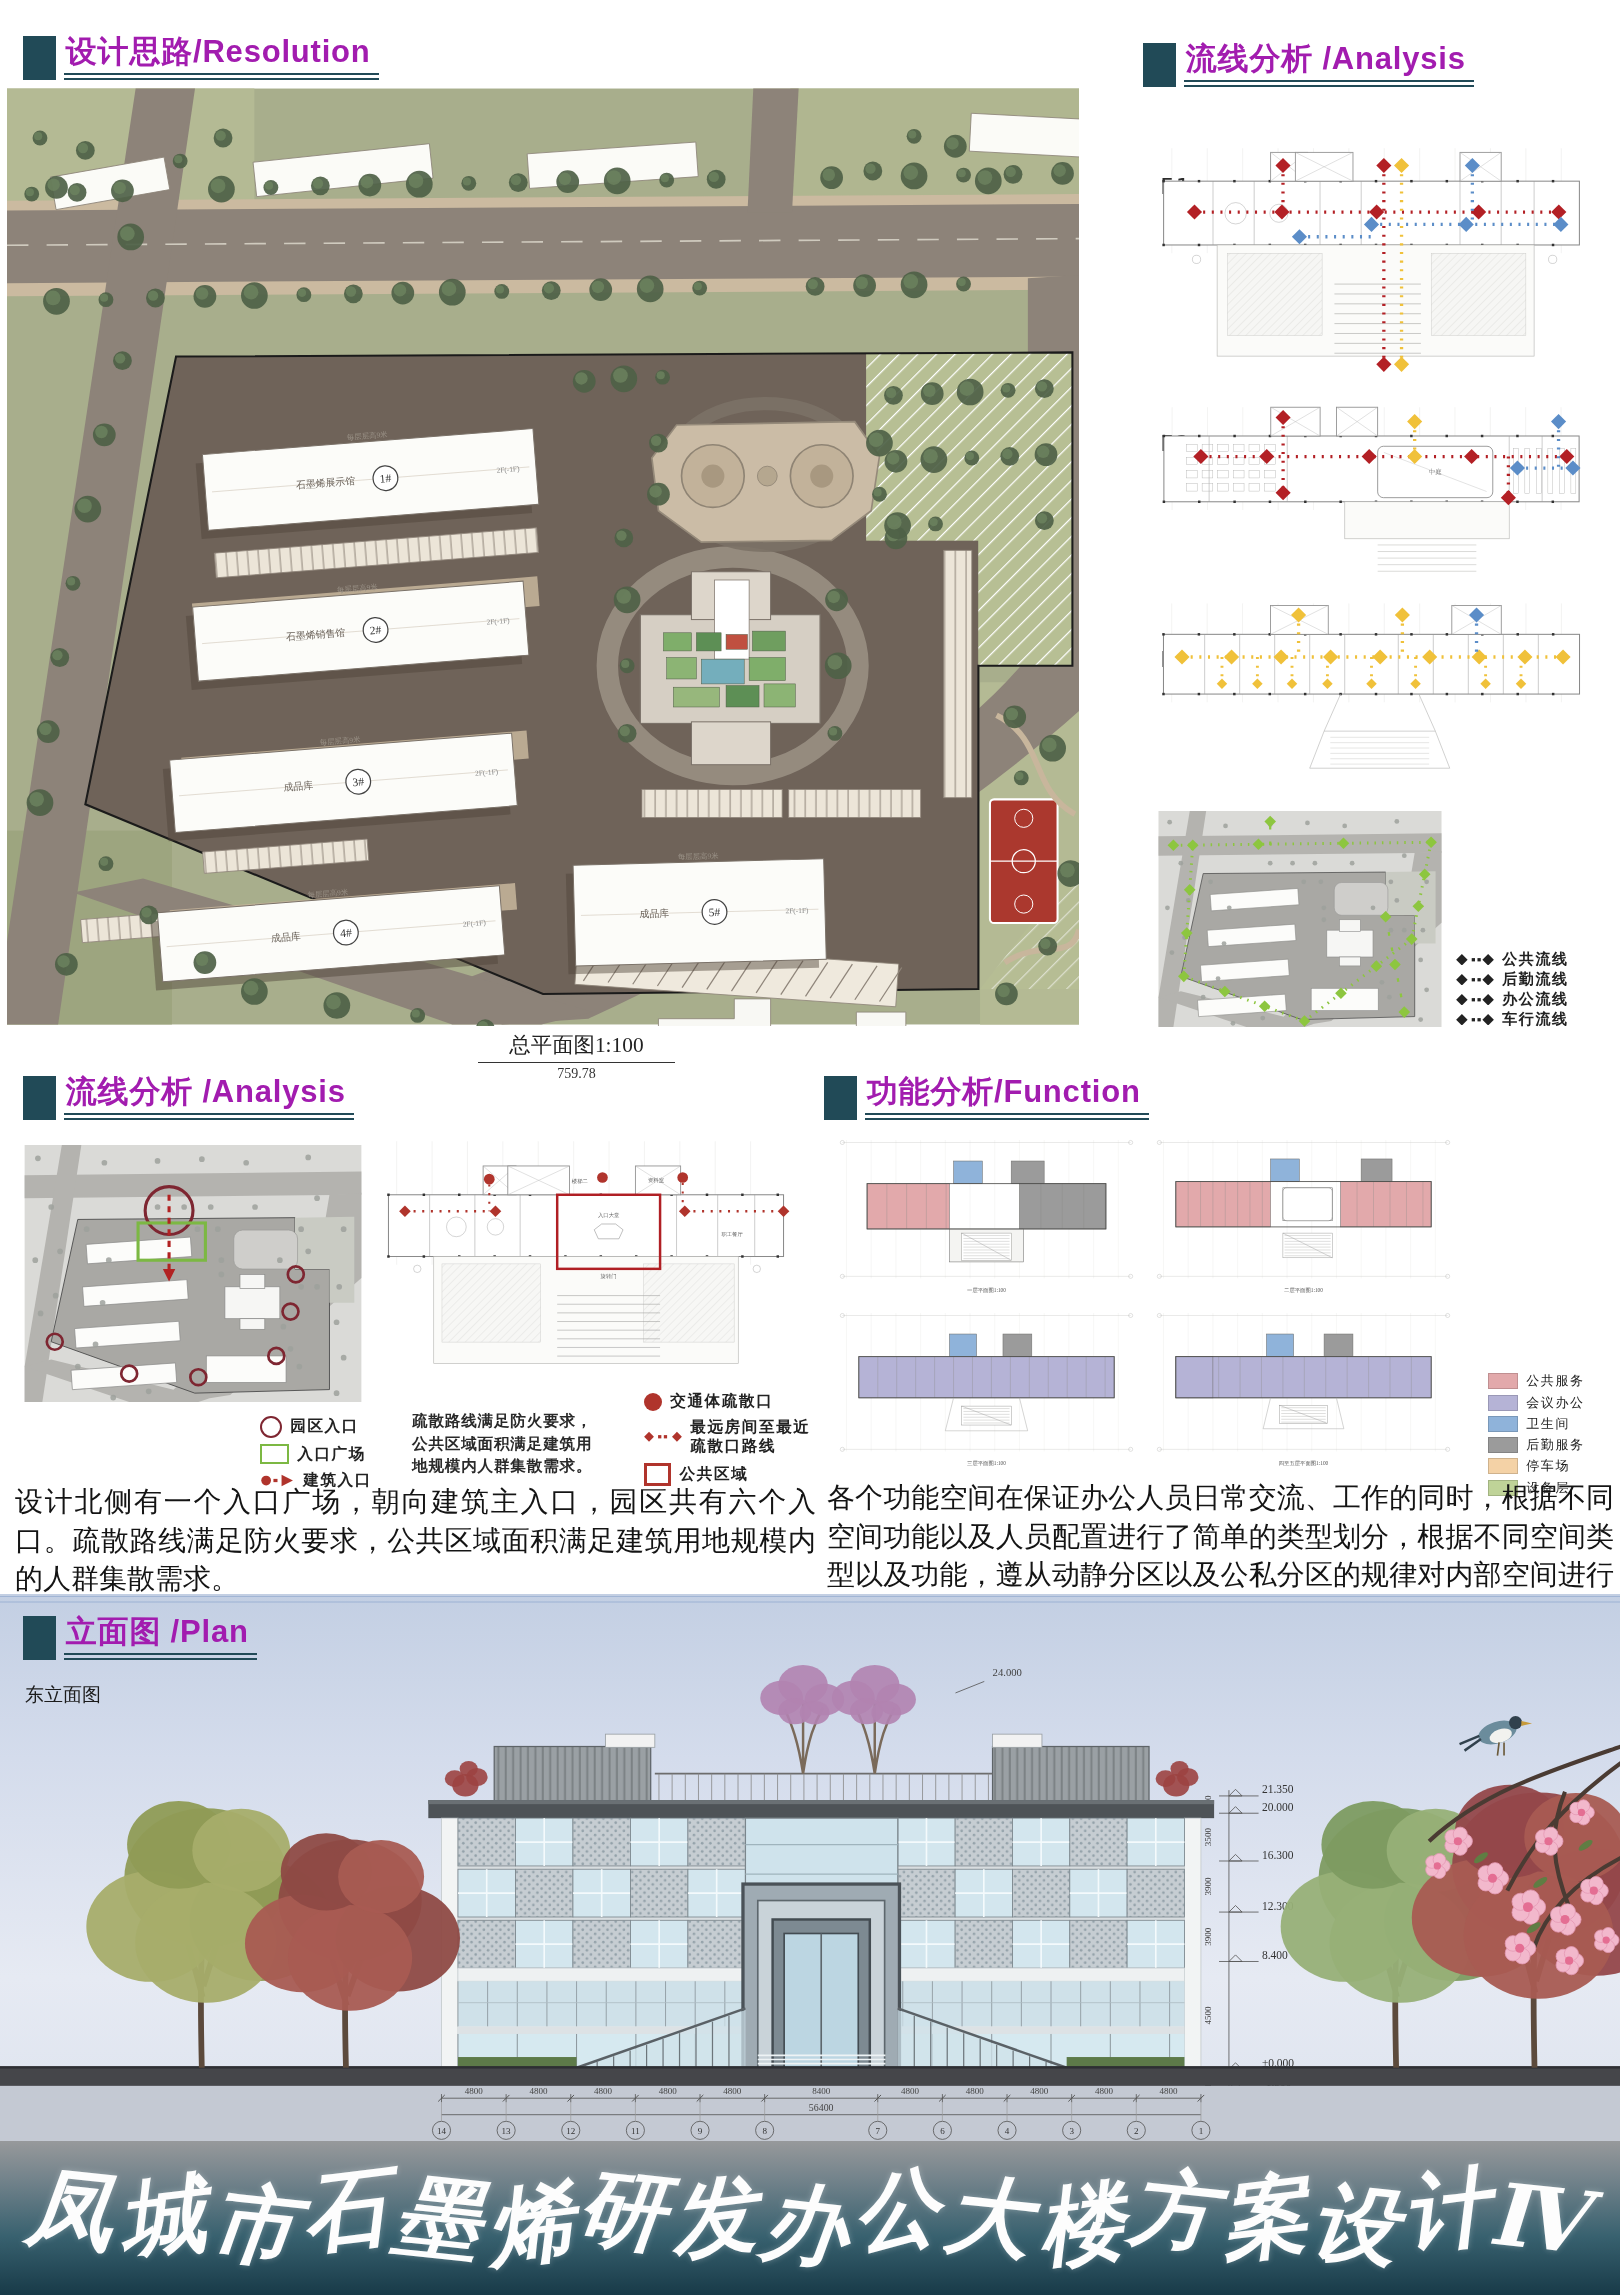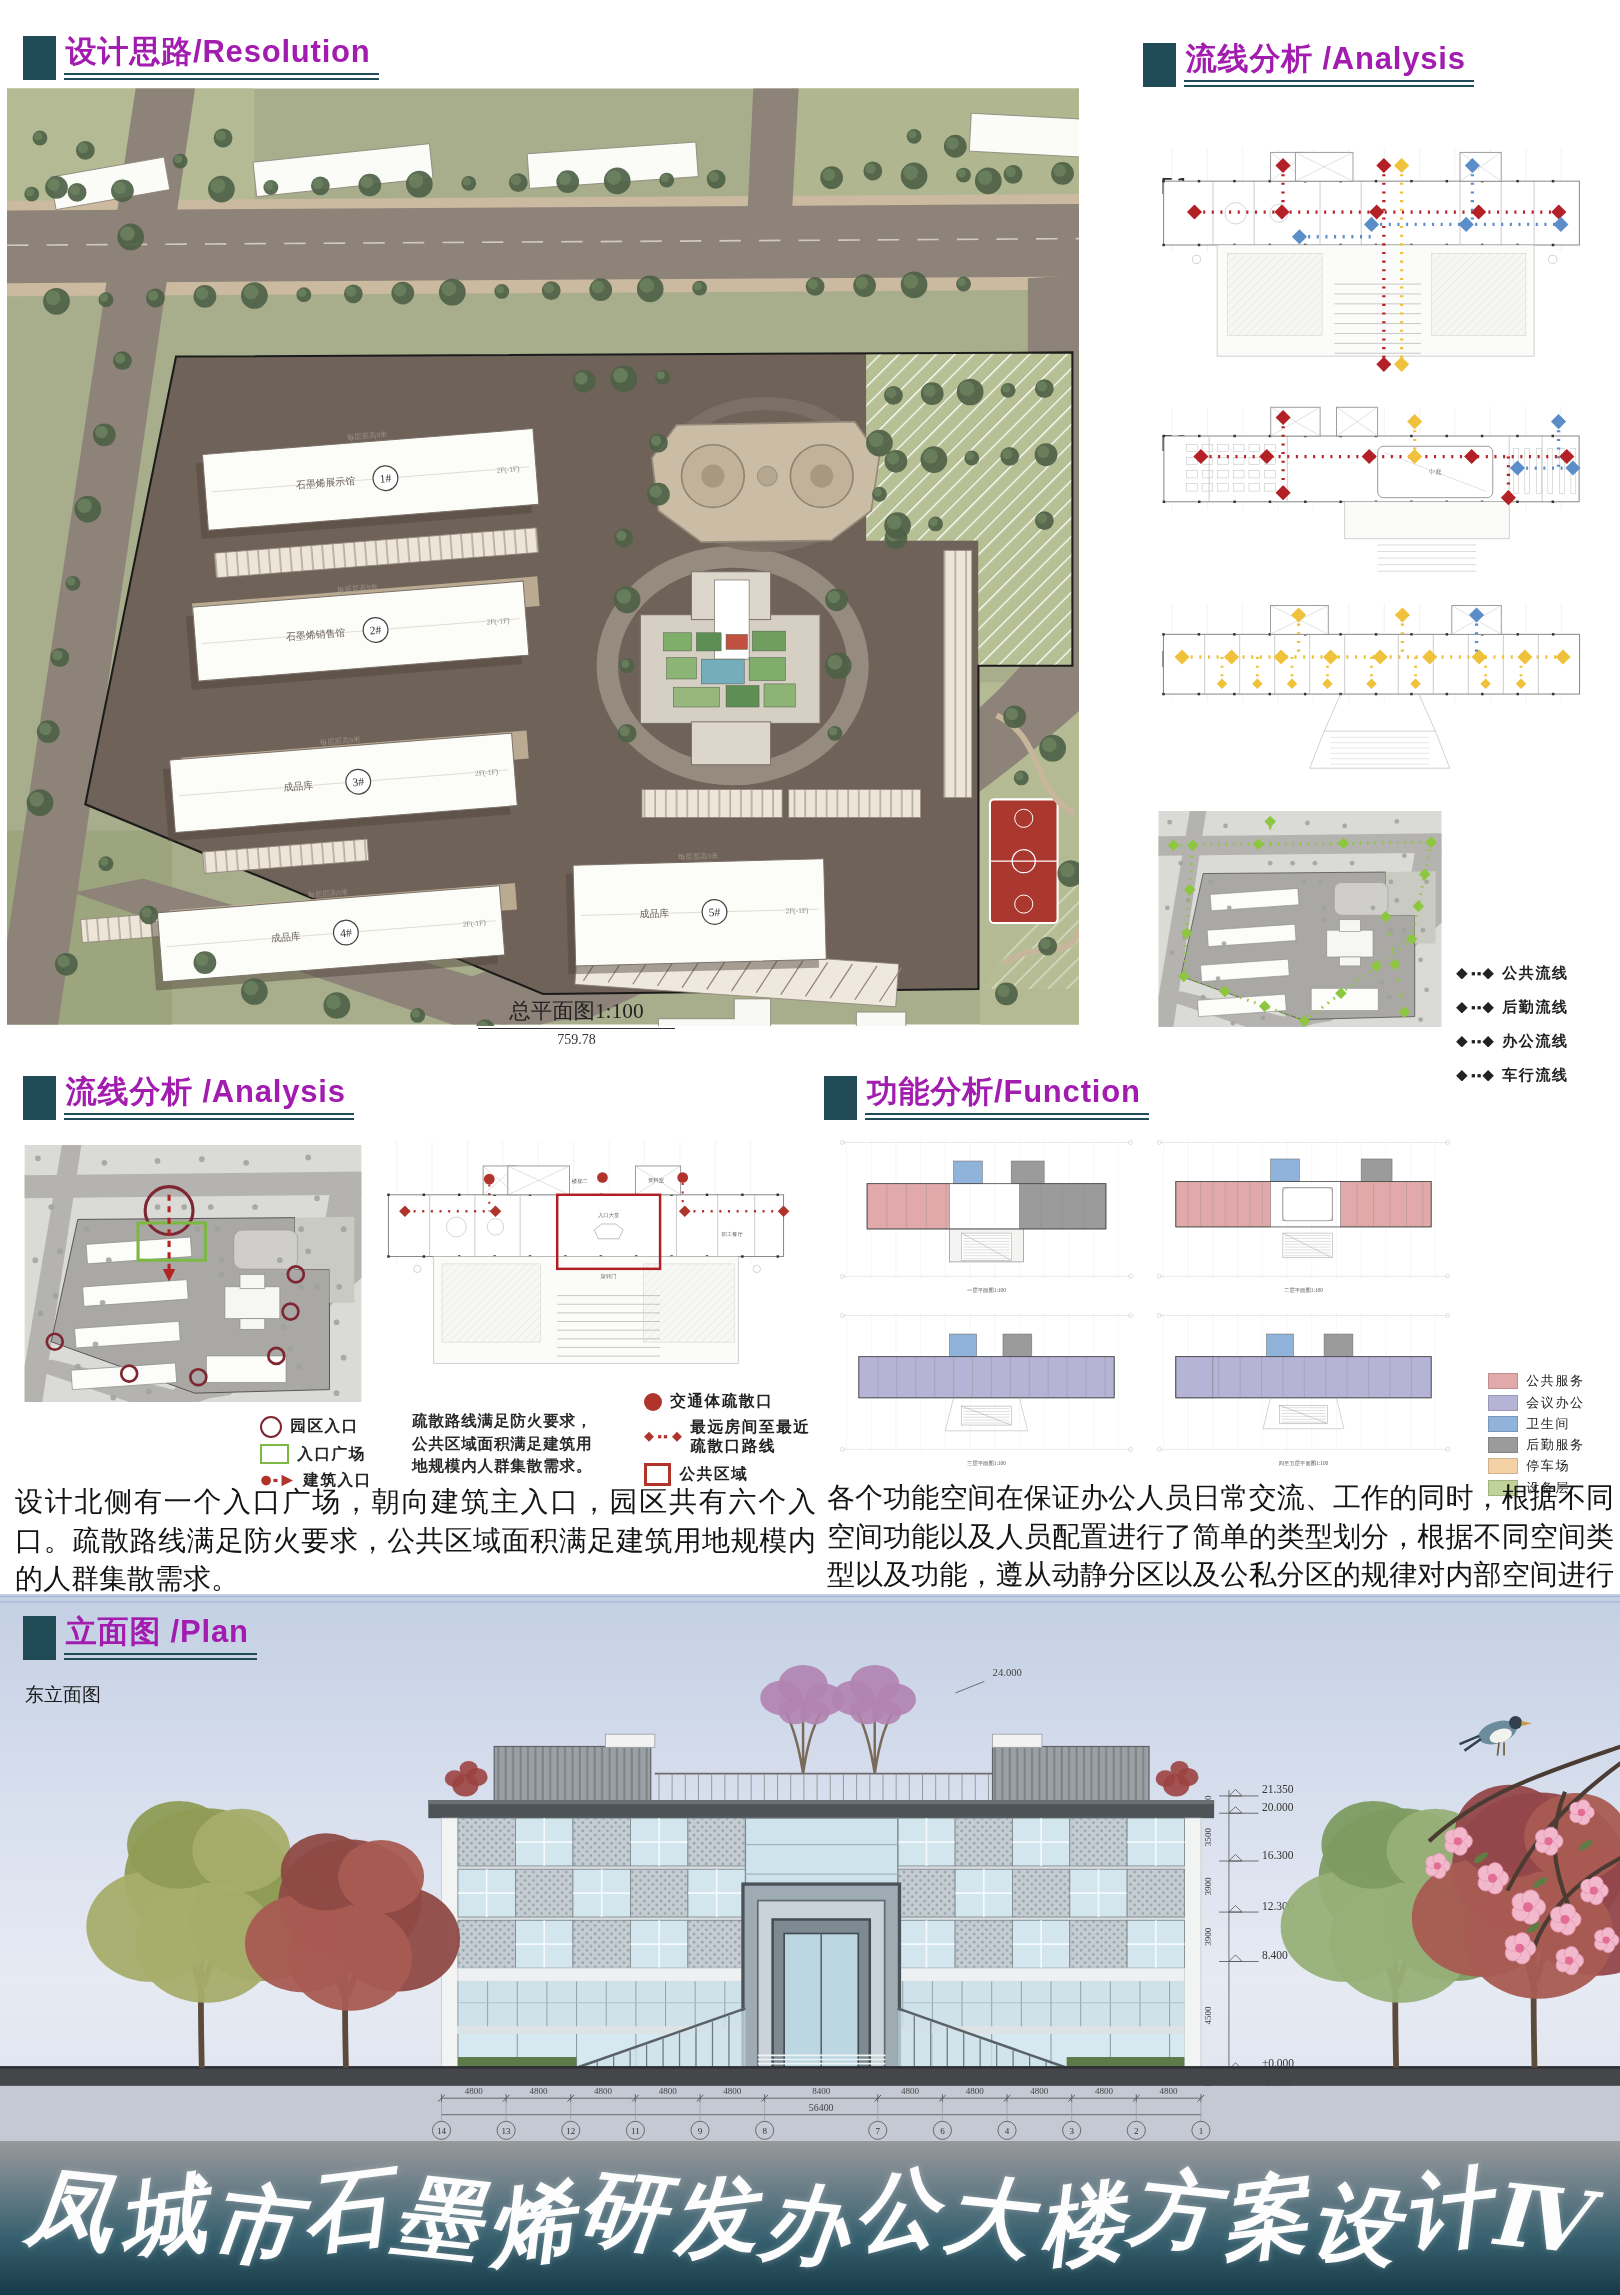--- a/index.html
+++ b/index.html
@@ -15,21 +15,21 @@
   .floor-lab{position:absolute;font-family:"DejaVu Sans Mono",monospace;font-size:22px;
              font-weight:normal;color:#2c2c2c;letter-spacing:2.5px;margin-top:13px;}
   .para{position:absolute;font-size:28px;color:#141414;line-height:1.38;text-align:justify;}
   .cap-wrap{position:absolute;text-align:center;font-family:"Liberation Serif",serif;color:#222;}
   .cap-main{display:inline-block;font-size:21.4px;border-bottom:1.6px solid #333;padding:0 31px 3.3px 31px;}
   .cap-sub{font-size:14px;margin-top:2.5px;color:#333;}
   
   .leg{position:absolute;}
   .leg-row{display:flex;align-items:center;gap:8.2px;font-family:"Liberation Serif",serif;
            color:#222;font-weight:bold;}
-  .leg-circ .leg-row{font-size:15px;margin:15px 0;letter-spacing:1.6px;}
+  .leg-circ .leg-row{font-size:15px;margin:1px 0;letter-spacing:1.6px;}
   .leg-mid .leg-row{font-size:15.6px;margin:5.8px 0;letter-spacing:1.6px;}
   .leg-plan .leg-row{font-size:15.6px;margin:7.4px 0;letter-spacing:1.6px;}
   .leg-plan .leg-row .ml{max-width:136px;line-height:1.2;}
   .leg-fn .leg-row{font-size:13px;margin:3.3px 0;font-weight:normal;letter-spacing:1.6px;}
   .sw{width:28px;height:14px;border:0.8px solid rgba(0,0,0,.15);}
   .ic-circle{width:18px;height:18px;border:2.5px solid #7e2631;border-radius:50%;}
   .ic-rect{width:25px;height:16.5px;border:2.5px solid #7cb843;}
   .ic-frame{width:21.4px;height:16.5px;border:3.3px solid #b0342c;}
   .ic-dot{width:18px;height:18px;background:#b0342c;border-radius:50%;}
   
@@ -395,21 +395,21 @@
       <circle cx="395.95" cy="1107.95" r="8.91" fill="#6d835f" opacity="0.8"></circle>
       <circle cx="498" cy="1124" r="9" fill="#4e6147" opacity="0.92"></circle>
       <circle cx="495.75" cy="1121.75" r="4.95" fill="#6d835f" opacity="0.8"></circle>
       <circle cx="580" cy="1140" r="11.4" fill="#4e6147" opacity="0.92"></circle>
       <circle cx="577.15" cy="1137.15" r="6.2700000000000005" fill="#6d835f" opacity="0.8"></circle>
       <circle cx="240" cy="1060" r="13.8" fill="#4e6147" opacity="0.92"></circle>
       <circle cx="236.55" cy="1056.55" r="7.590000000000001" fill="#6d835f" opacity="0.8"></circle>
       <circle cx="300" cy="1095" r="16.2" fill="#4e6147" opacity="0.92"></circle>
       <circle cx="295.95" cy="1090.95" r="8.91" fill="#6d835f" opacity="0.8"></circle>
     </svg>
-  <div class="cap-wrap" style="left:346px;top:996px;width:461px">
+  <div class="cap-wrap" style="left:346px;top:1030px;width:461px">
     <span class="cap-main">总平面图1:100</span>
     <div class="cap-sub">759.78</div>
   </div>
 
   <div class="floor-lab" style="left:1160px;top:161px">F1</div>
   <svg id="f1" class="abs" style="left:1147px;top:140px" width="449" height="247" viewBox="0 0 1090 600">
       <defs>
         <pattern id="ltH" width="14" height="14" patternUnits="userSpaceOnUse" patternTransform="rotate(45)">
           <rect width="14" height="14" fill="#f6f6f4"></rect>
           <line x1="0" y1="0" x2="0" y2="14" stroke="#d8d8d4" stroke-width="2"></line>

